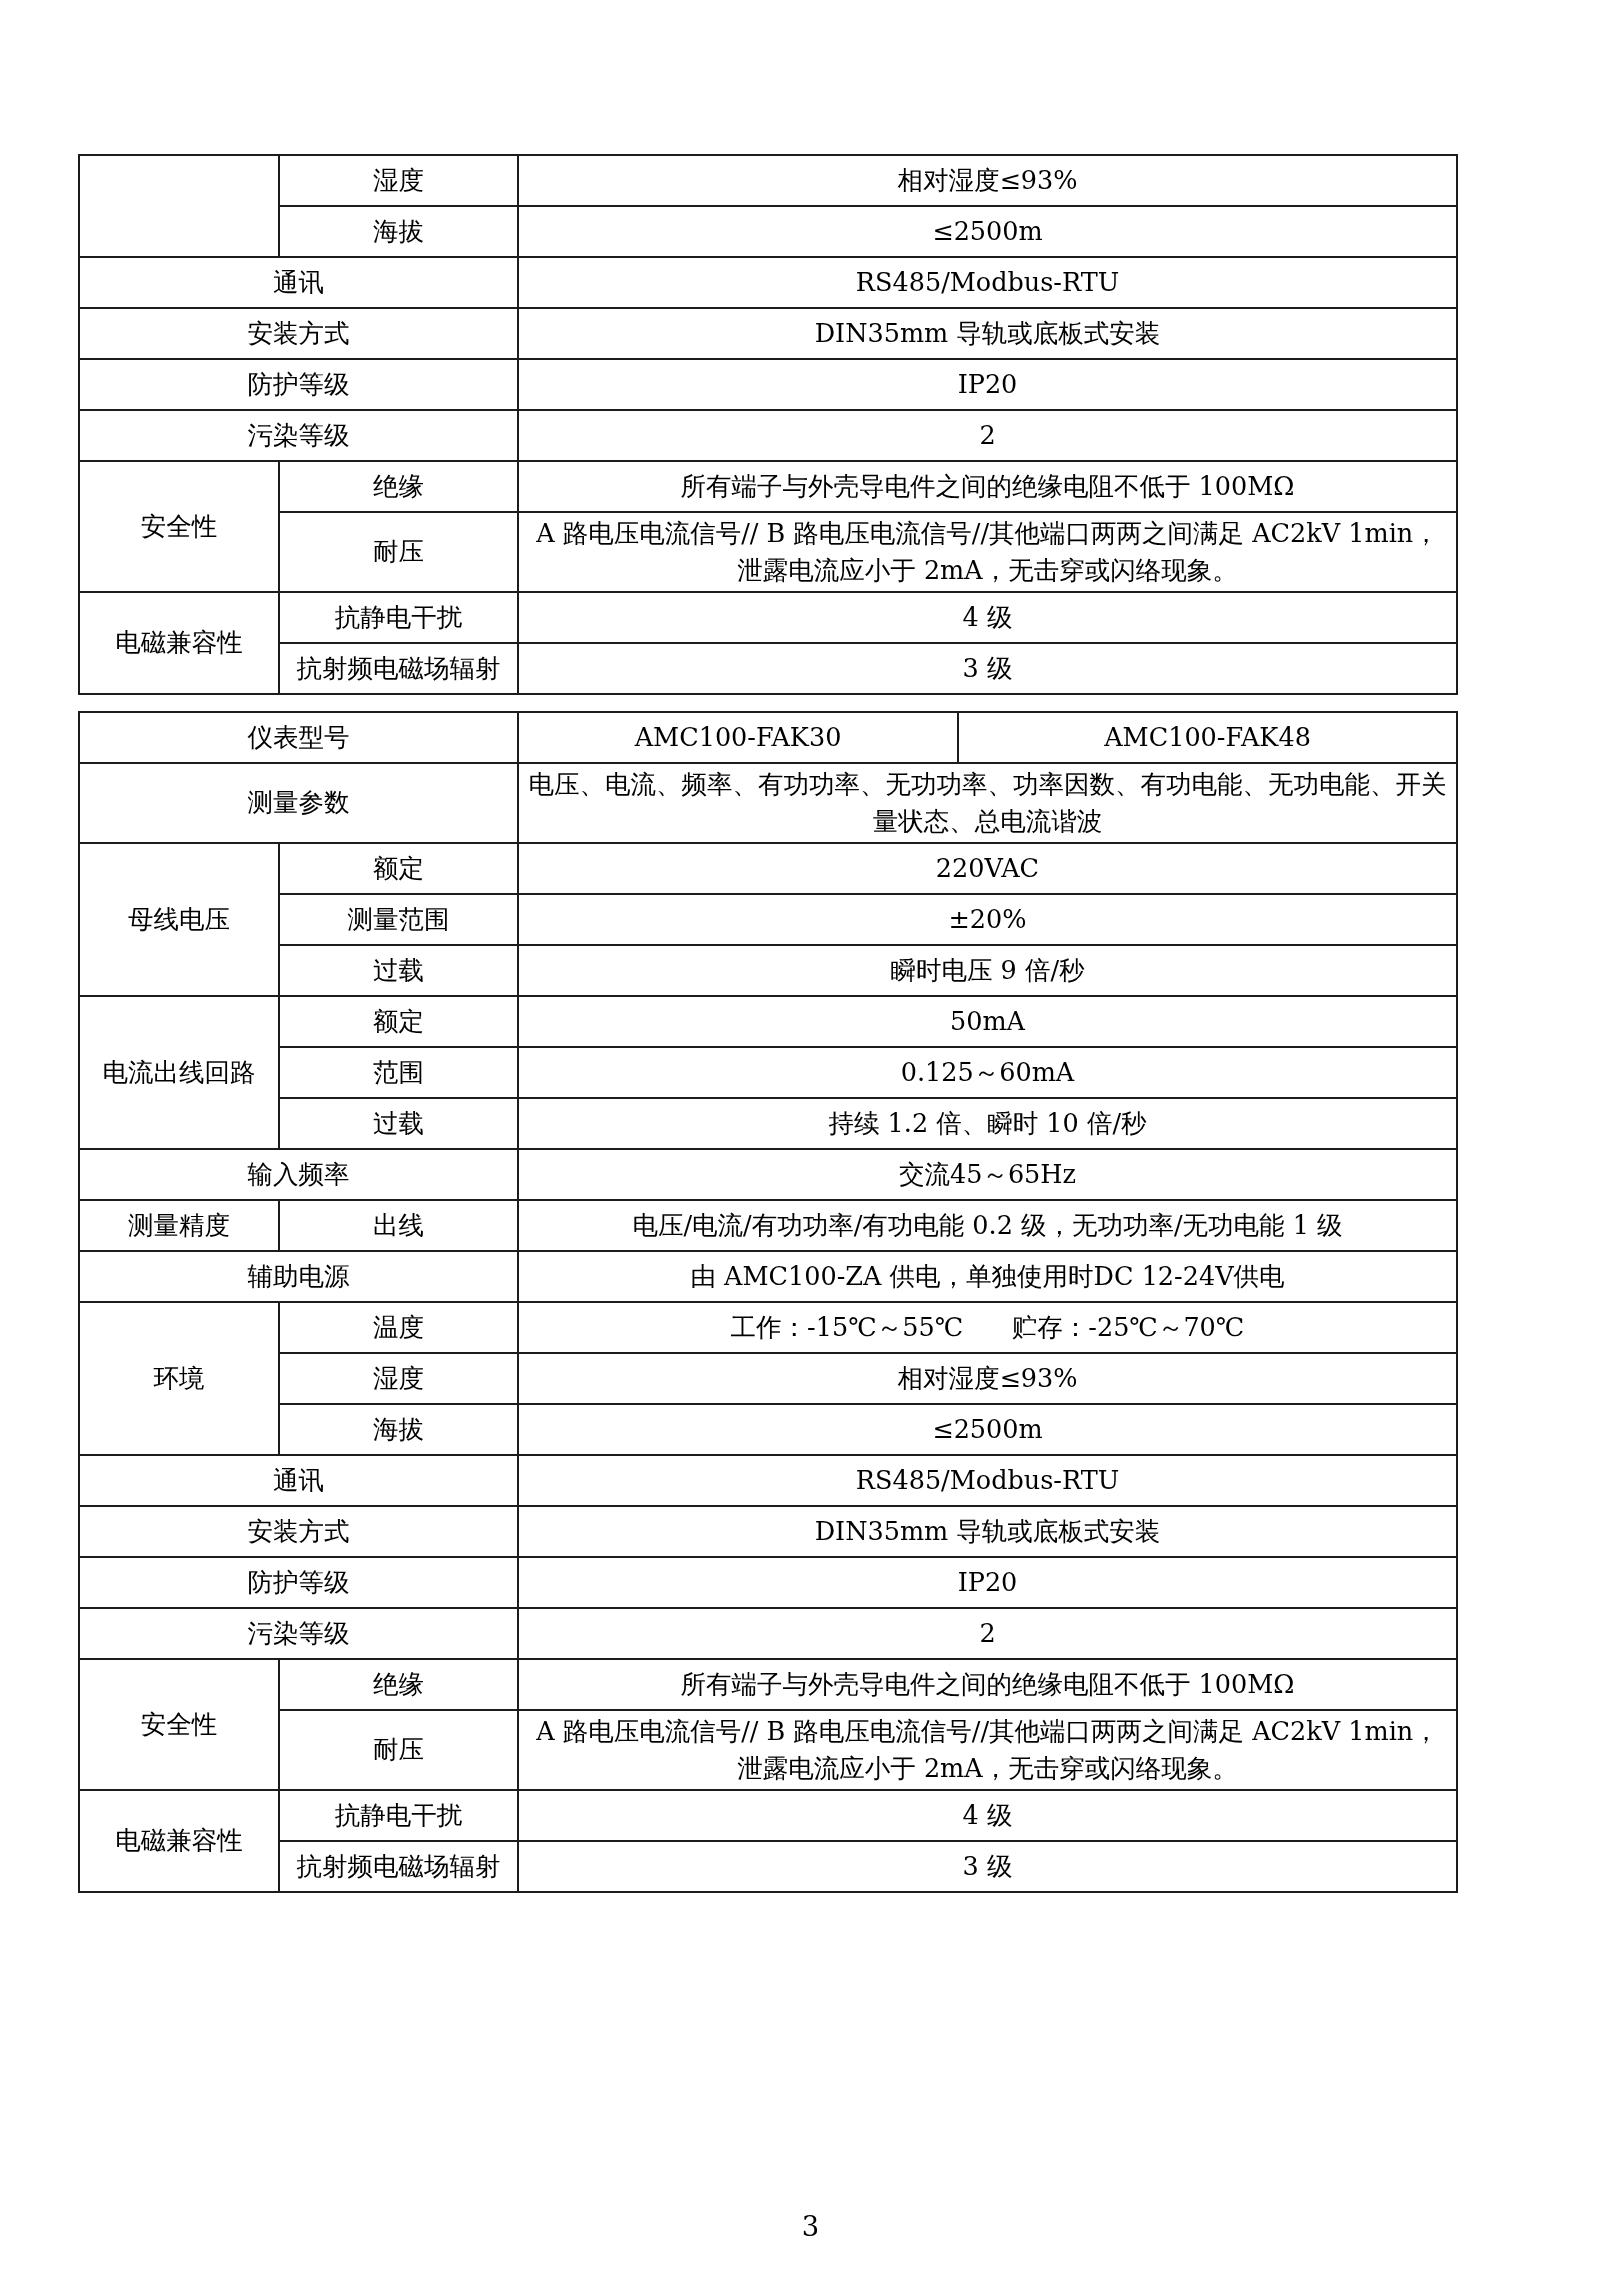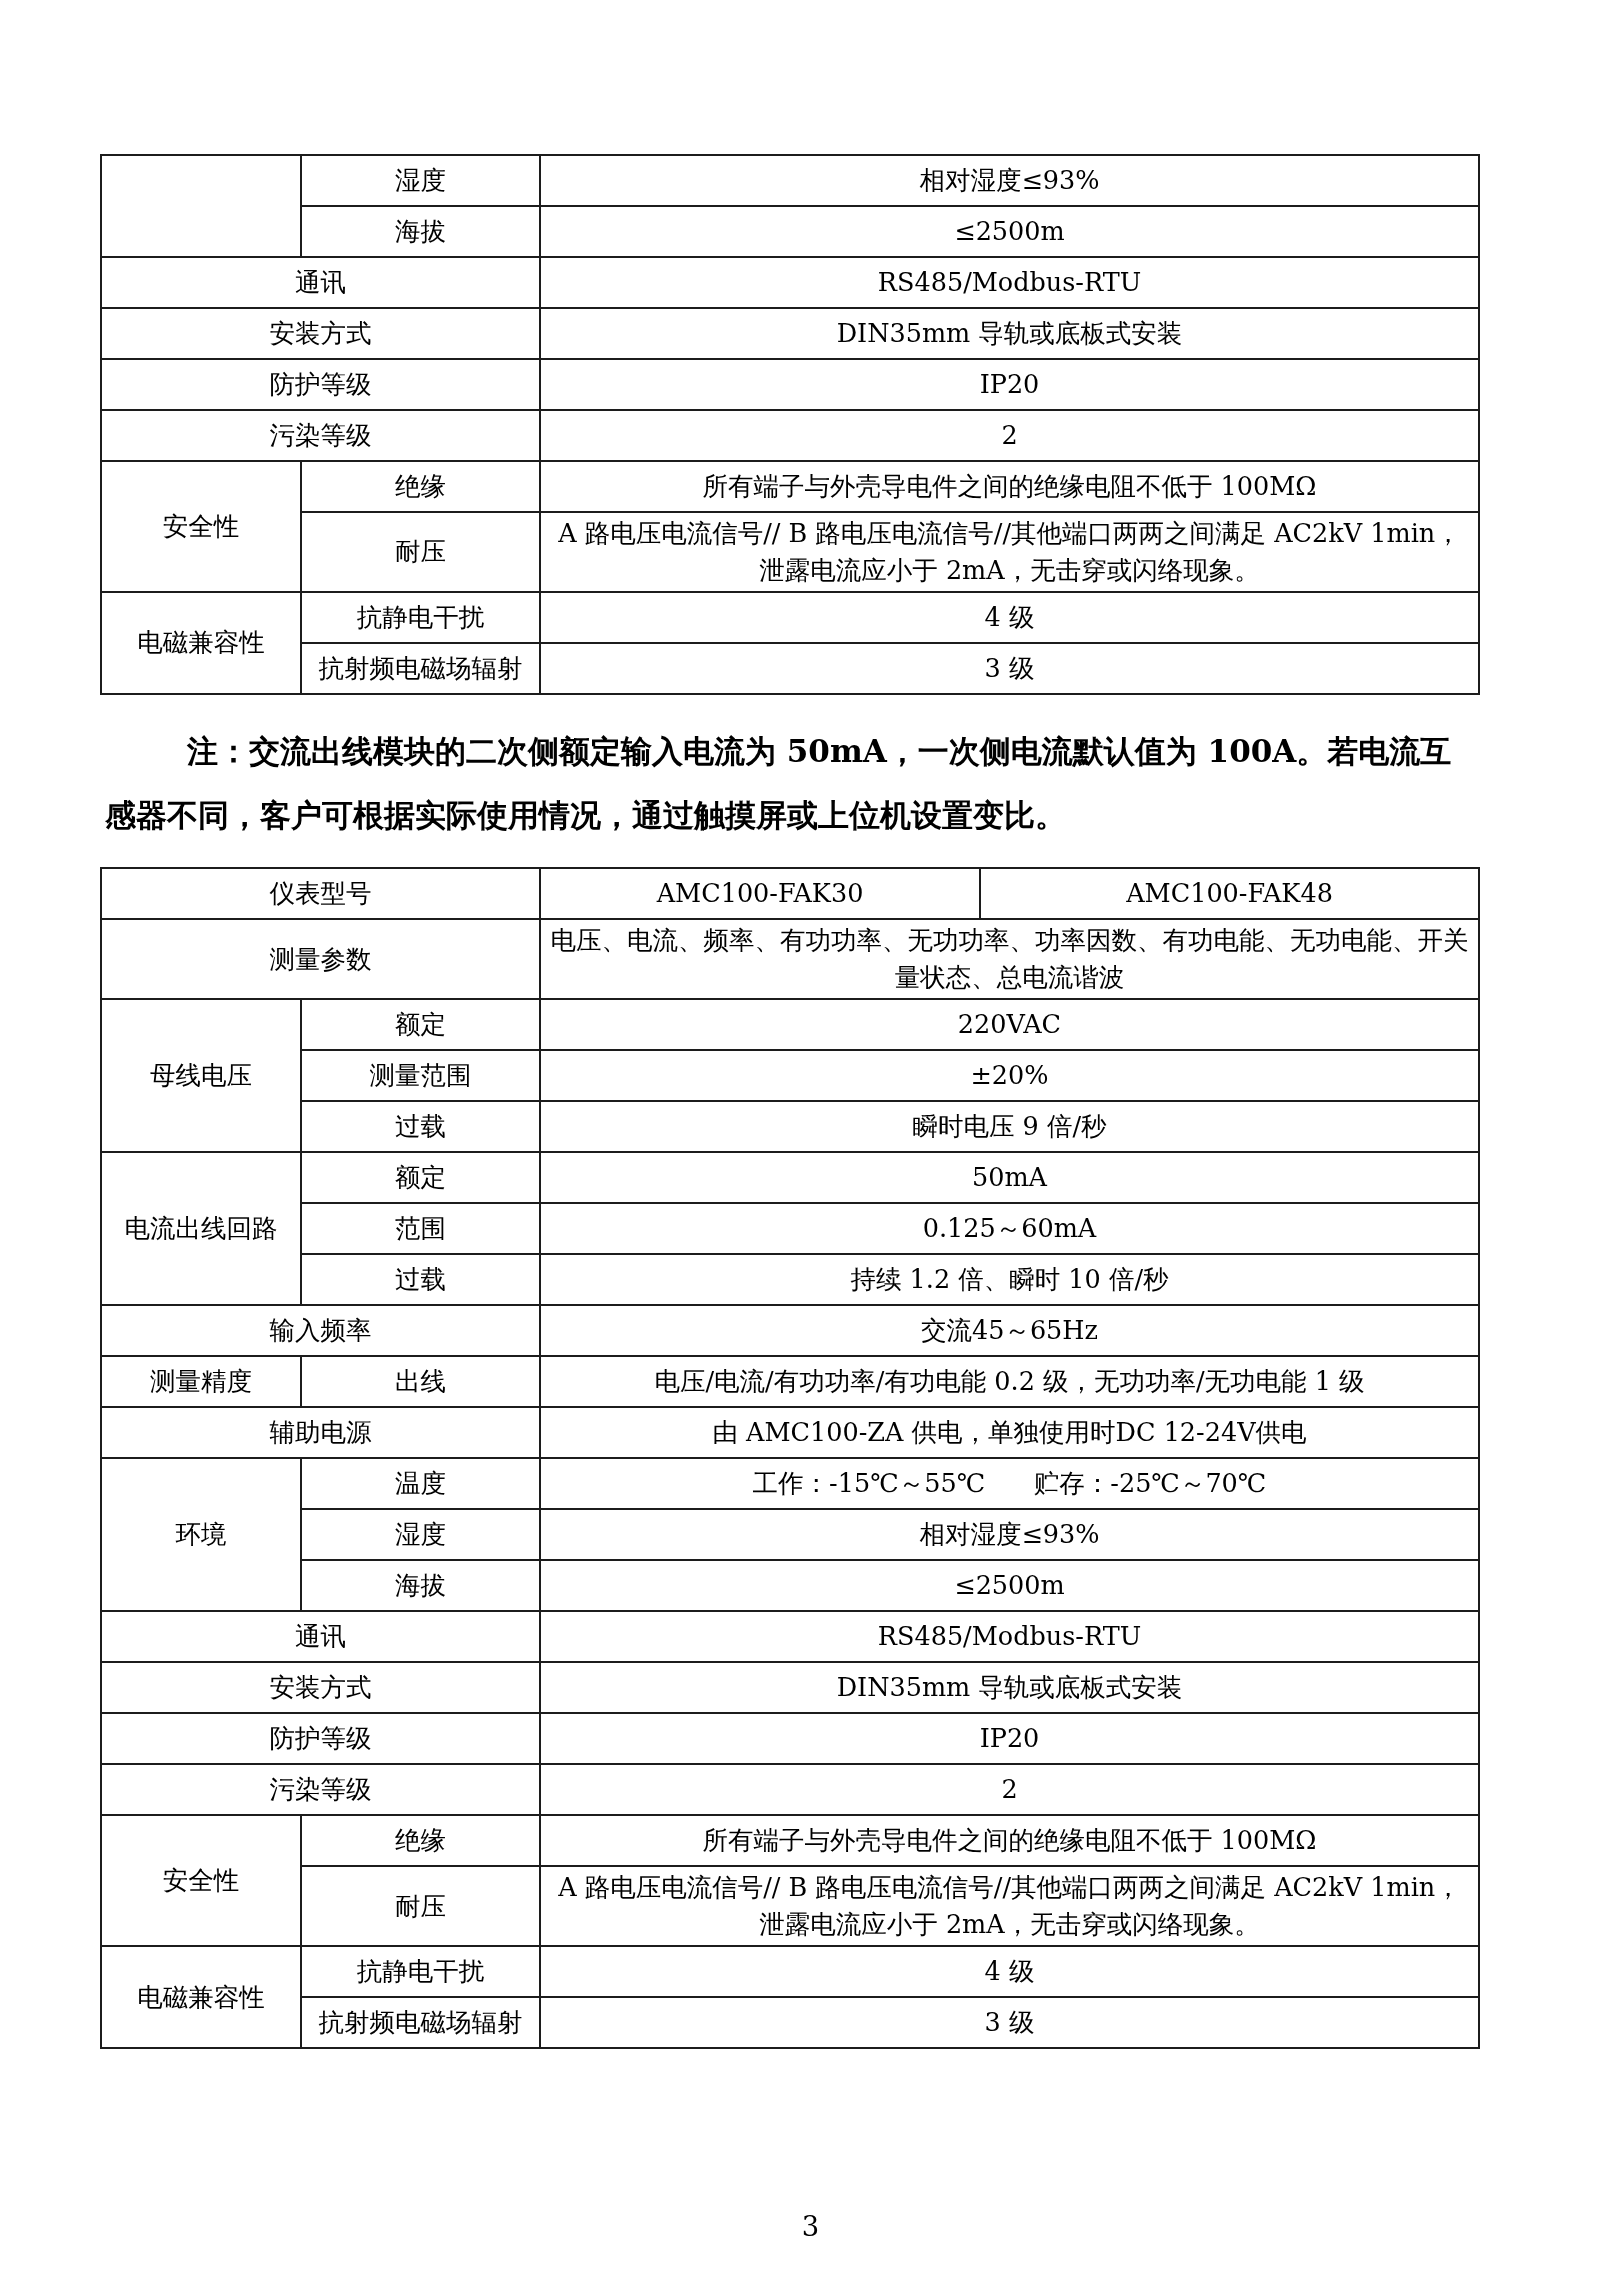--- a/index.html
+++ b/index.html
@@ -10,21 +10,21 @@
     height: 2293px;
     background: #ffffff;
     color: #000000;
     font-family: "DejaVu Serif", "Liberation Serif", serif;
     overflow: hidden;
   }
   table.spec {
     border-collapse: collapse;
     table-layout: fixed;
     width: 1378px;
-    margin-left: 100px;
+    margin-left: 78px;
   }
   table.spec.t1 { margin-top: 154px; }
   table.spec.t2 { margin-top: 15.7px; }
   table.spec td {
     border: 2px solid #1c1c1c;
     border-top-width: 2.9px;
     border-bottom-width: 2.9px;
     text-align: center;
     vertical-align: middle;
     font-size: 25.5px;
@@ -113,21 +113,20 @@
         <td>抗静电干扰</td>
         <td colspan="2">4 级</td>
       </tr>
       <tr class="h50">
         <td>抗射频电磁场辐射</td>
         <td colspan="2">3 级</td>
       </tr>
     </tbody>
   </table>
 
-  <p class="note n1">注：交流出线模块的二次侧额定输入电流为 50mA，一次侧电流默认值为 100A。若电流互感器不同，客户可根据实际使用情况，通过触摸屏或上位机设置变比。</p>
 
   <table class="spec t2">
     <colgroup>
         <col class="c1">
         <col class="c2">
         <col class="c3">
         <col class="c4">
       </colgroup>
     <tbody>
       <tr class="h50">

